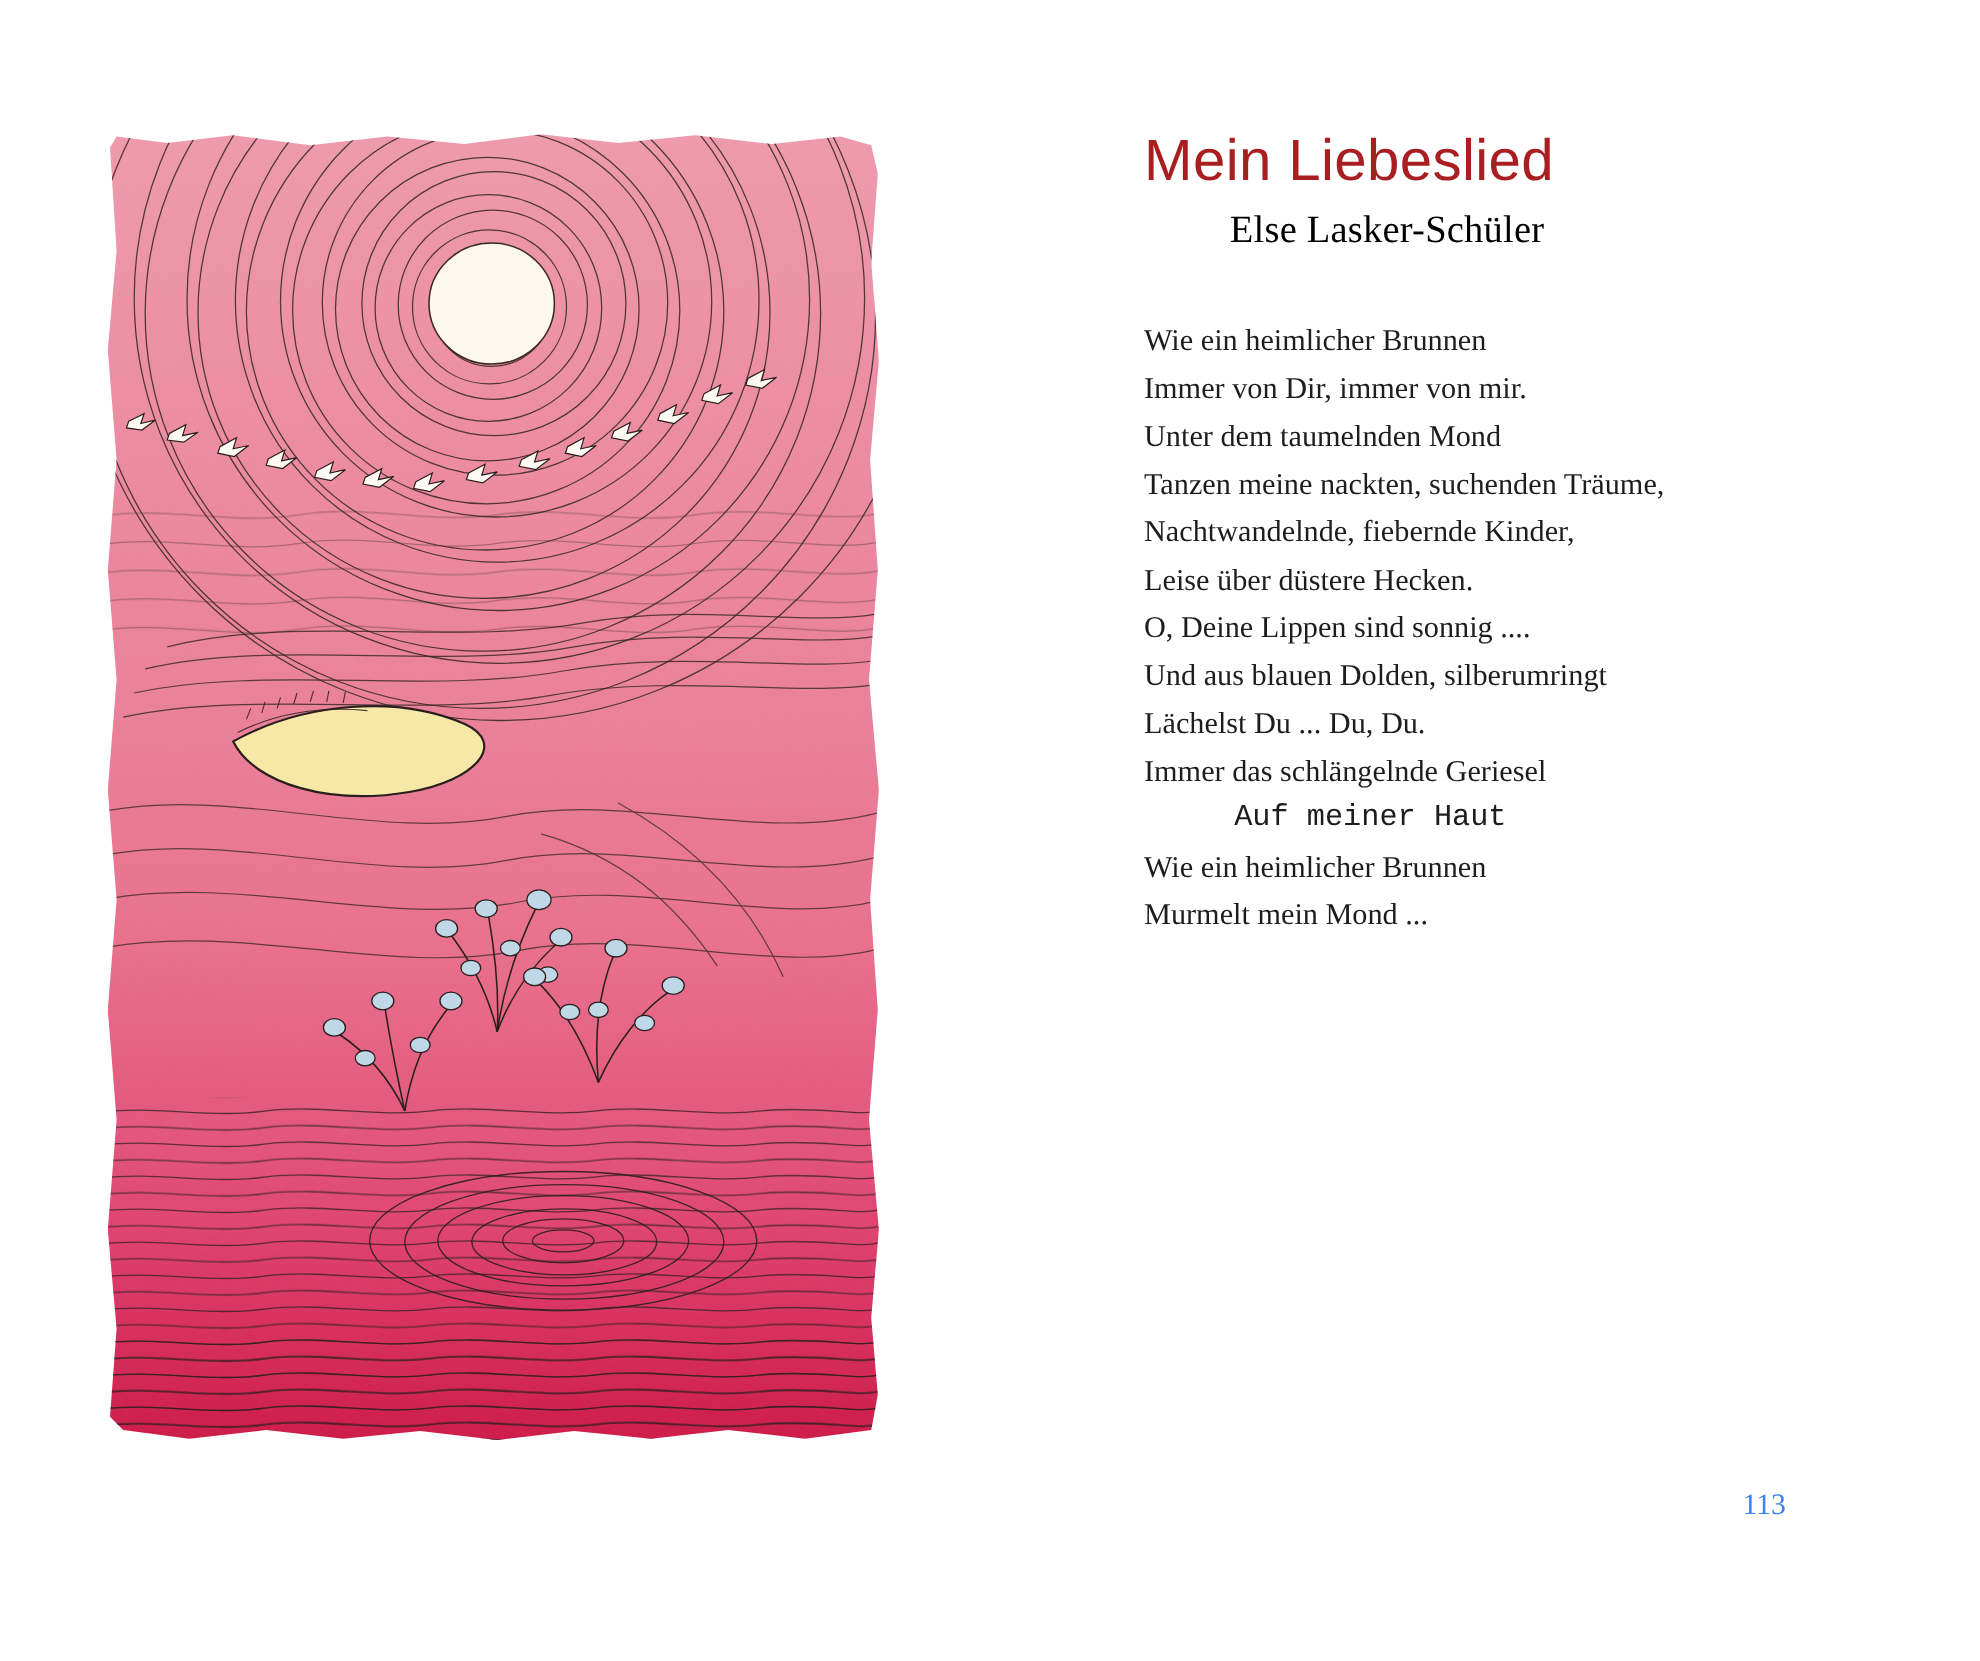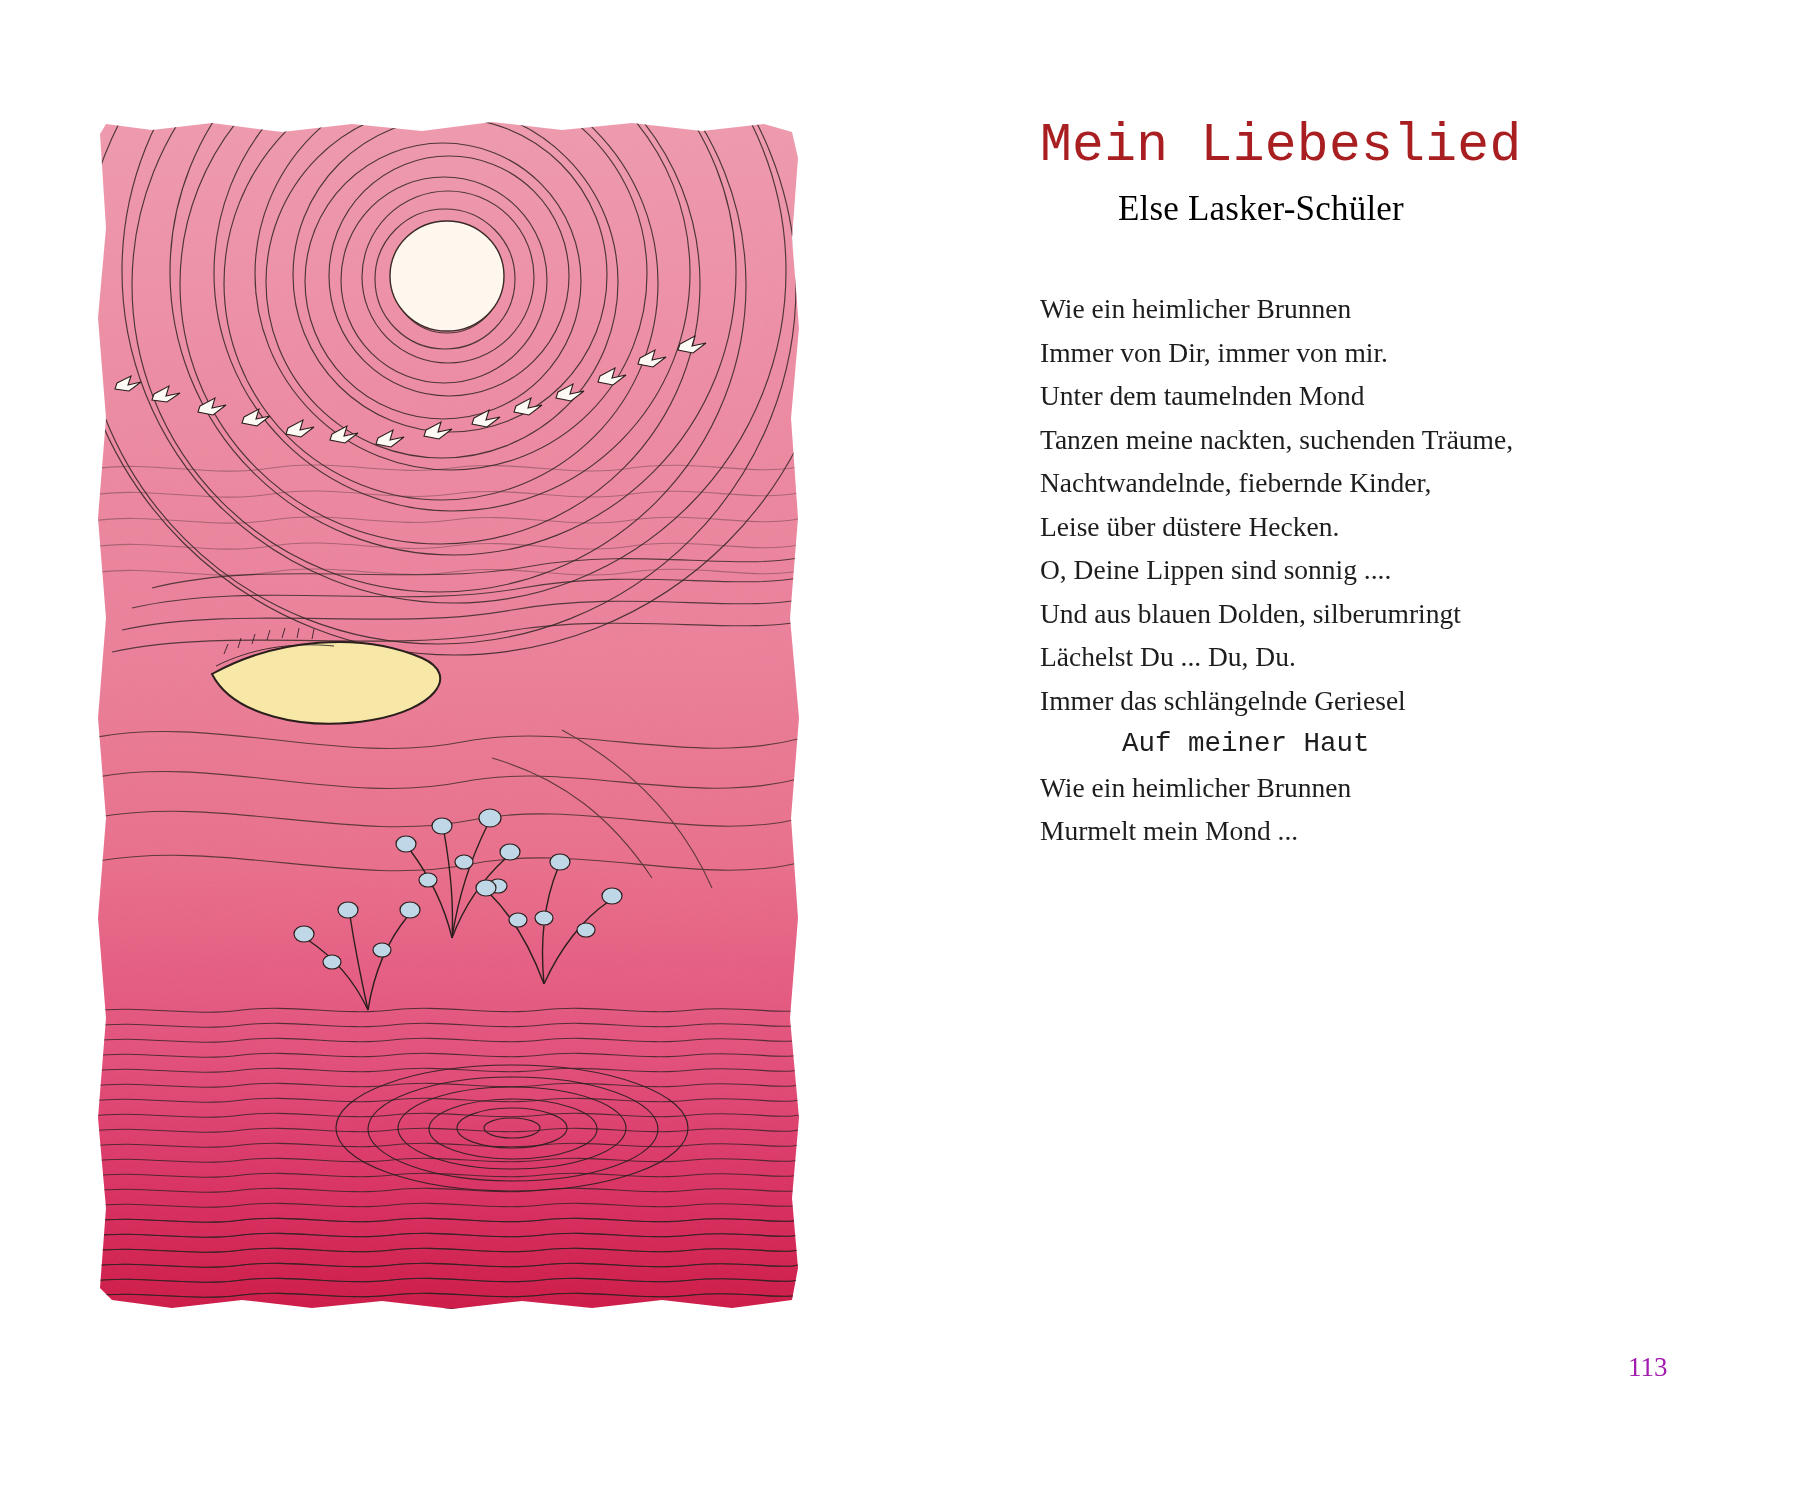--- a/index.html
+++ b/index.html
@@ -38,21 +38,21 @@
 
   
   .textcol {
     position: absolute;
     left: 1040px;
     top: 118px;
     width: 640px;
   }
 
   .poem-title {
-    font-family: Liberation Mono, monospace;
+    font-family: Liberation Sans, sans-serif;
     font-size: 53px;
     line-height: 1.08;
     color: #a91f21;
     font-weight: 400;
     margin: 0;
     letter-spacing: 0.3px;
   }
   .poem-author {
     font-family: "Liberation Serif", serif;
     font-size: 35px;
@@ -71,24 +71,24 @@
   .poem-line {
     white-space: pre;
   }
   .poem-line.indented {
     padding-left: 82px;
     font-family: Liberation Mono, monospace;
   }
 
   .page-number {
     position: absolute;
-    left: 1628px;
+    left: 1584px;
     top: 1352px;
     font-size: 27px;
-    color: #a21caf;
+    color: #3b82f6;
   }
 </style>
 </head>
 <body>
 
 <div class="page">
 
   <div class="illustration">
     <svg viewBox="0 0 790 1198" preserveAspectRatio="none" aria-hidden="true">
       <defs>

